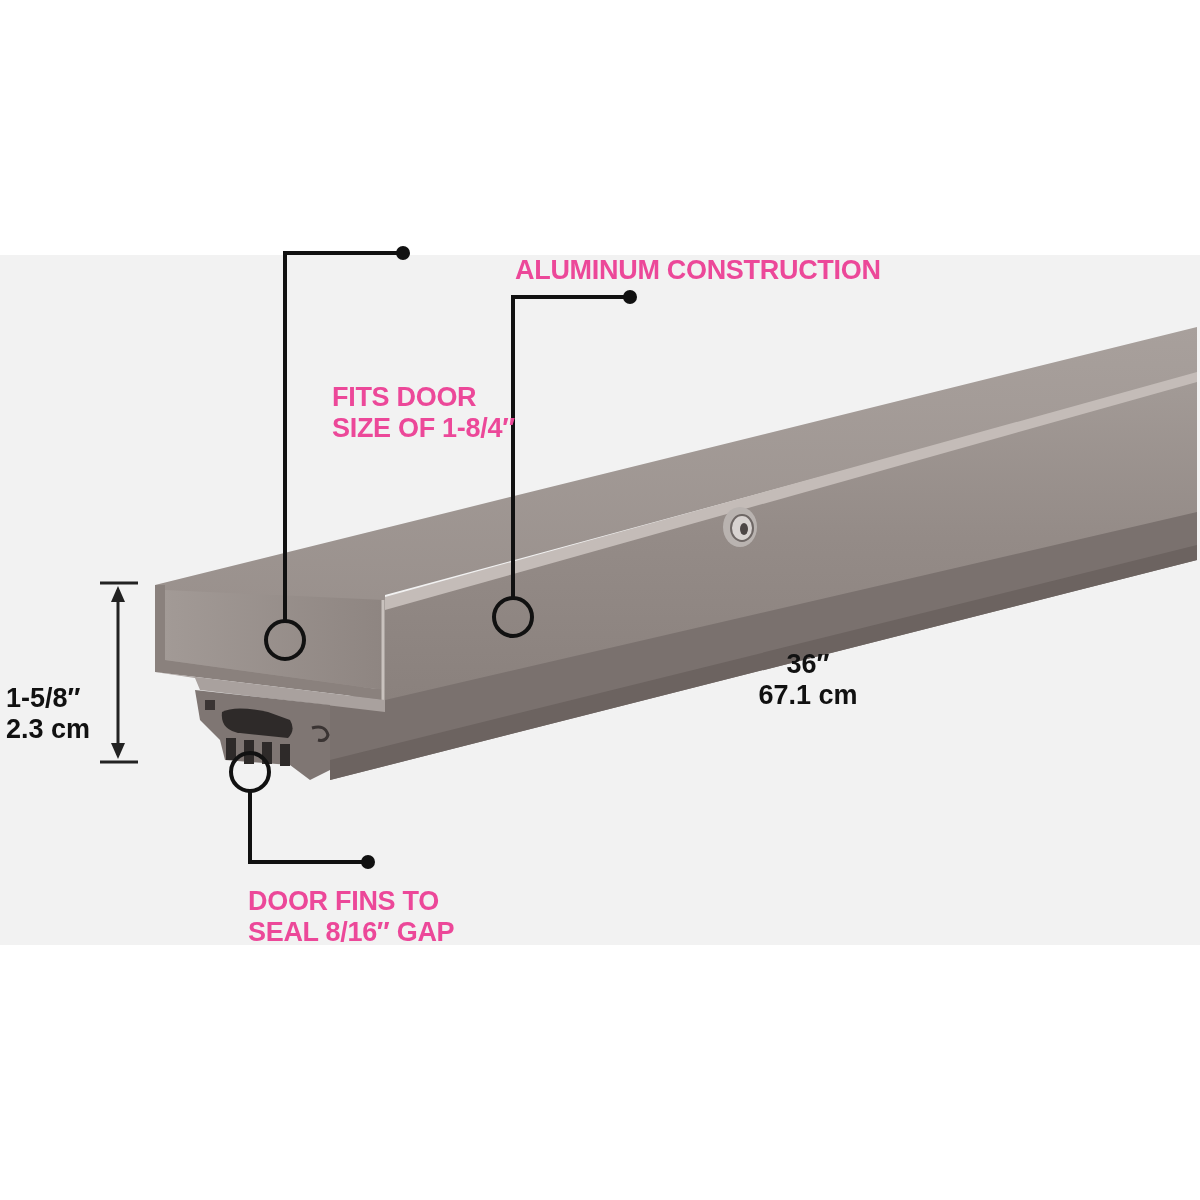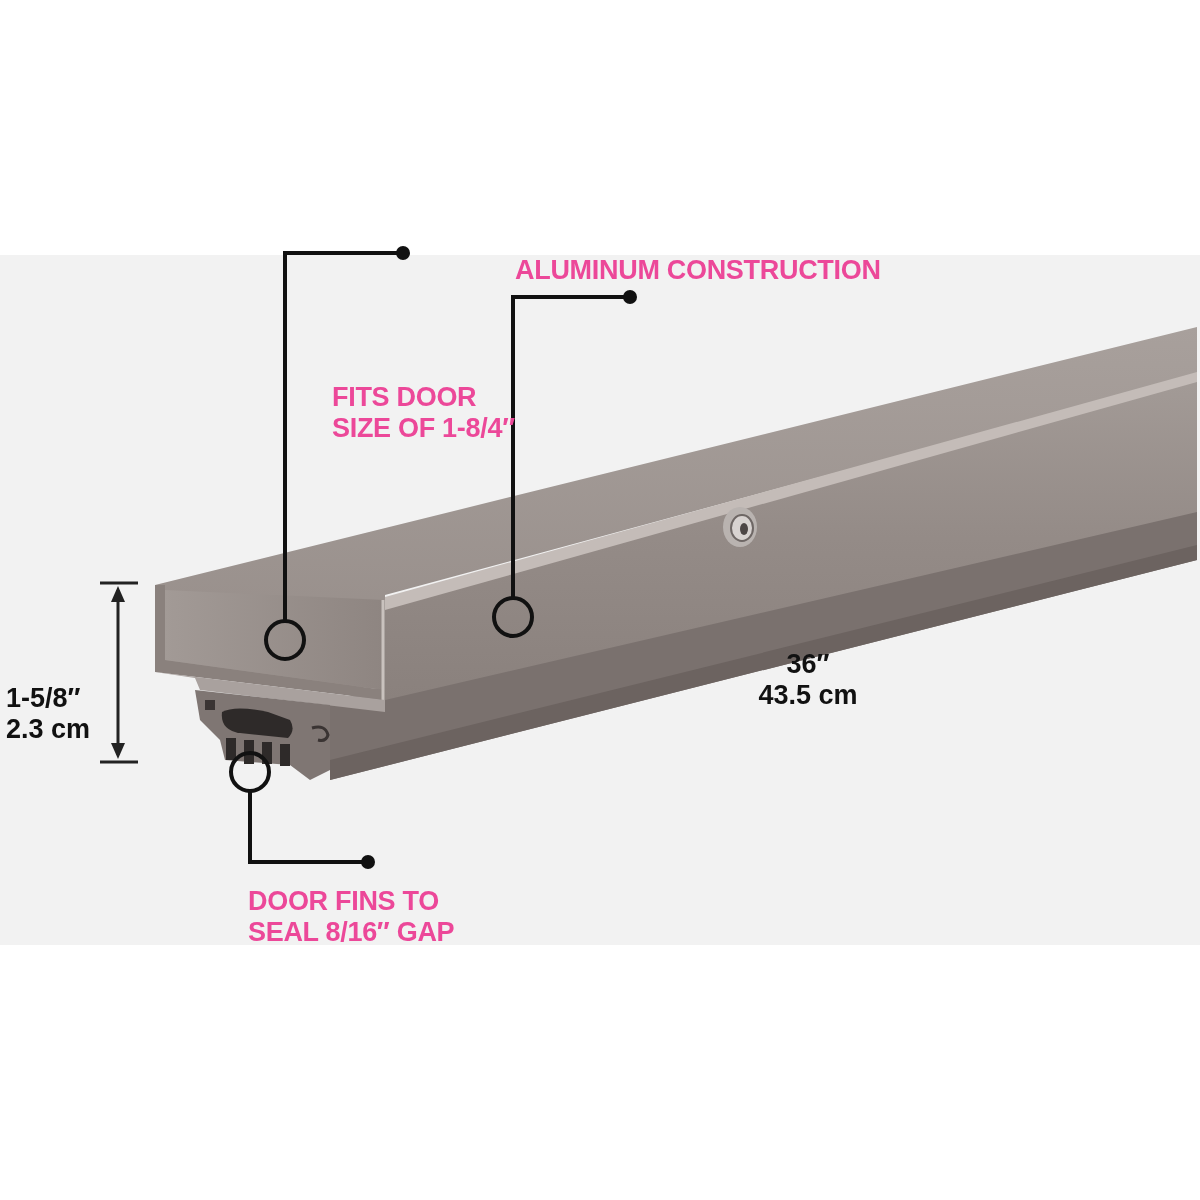--- a/index.html
+++ b/index.html
@@ -108,14 +108,14 @@
   <div>SEAL 8/16″ GAP</div>
 </div>
 
 <div class="dim" style="left:6px; top:649px;margin-top:34px;">
   <div>1-5/8″</div>
   <div>2.3 cm</div>
 </div>
 
 <div class="dim" style="left:738px; top:649px; text-align:center; width:140px;">
   <div>36″</div>
-  <div>43.5 cm</div>
+  <div>67.1 cm</div>
 </div>
 
 </body></html>

